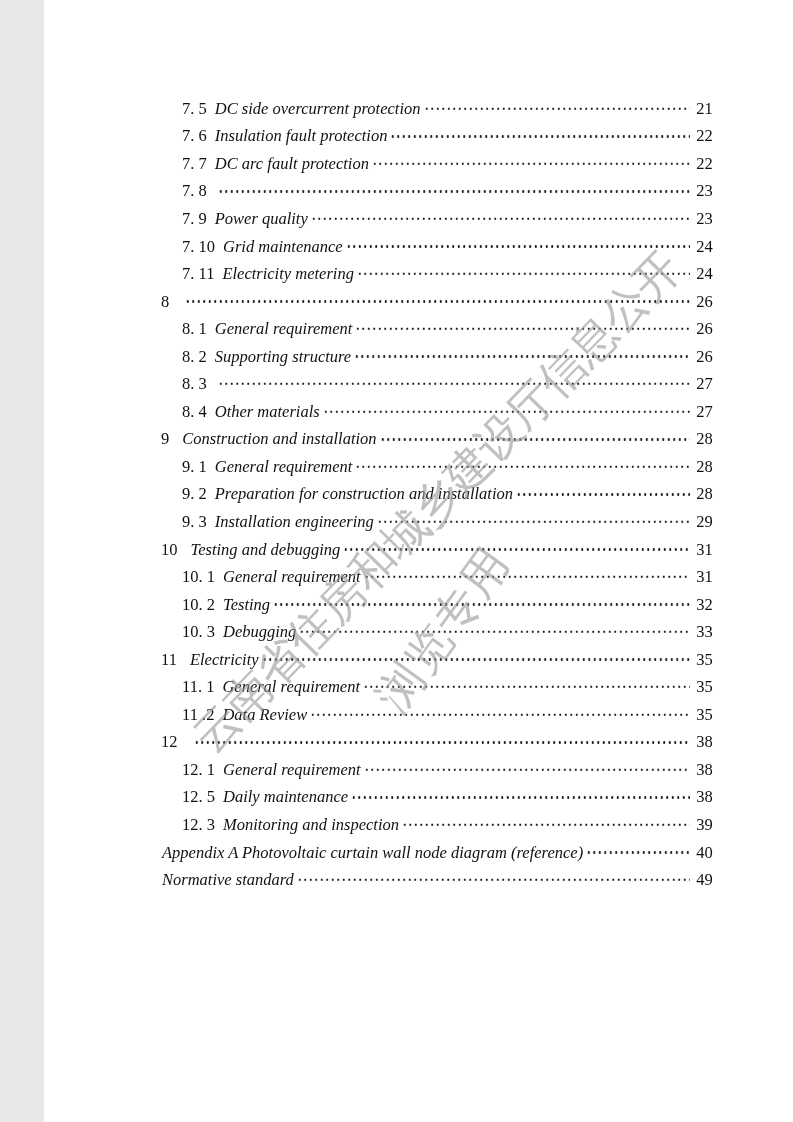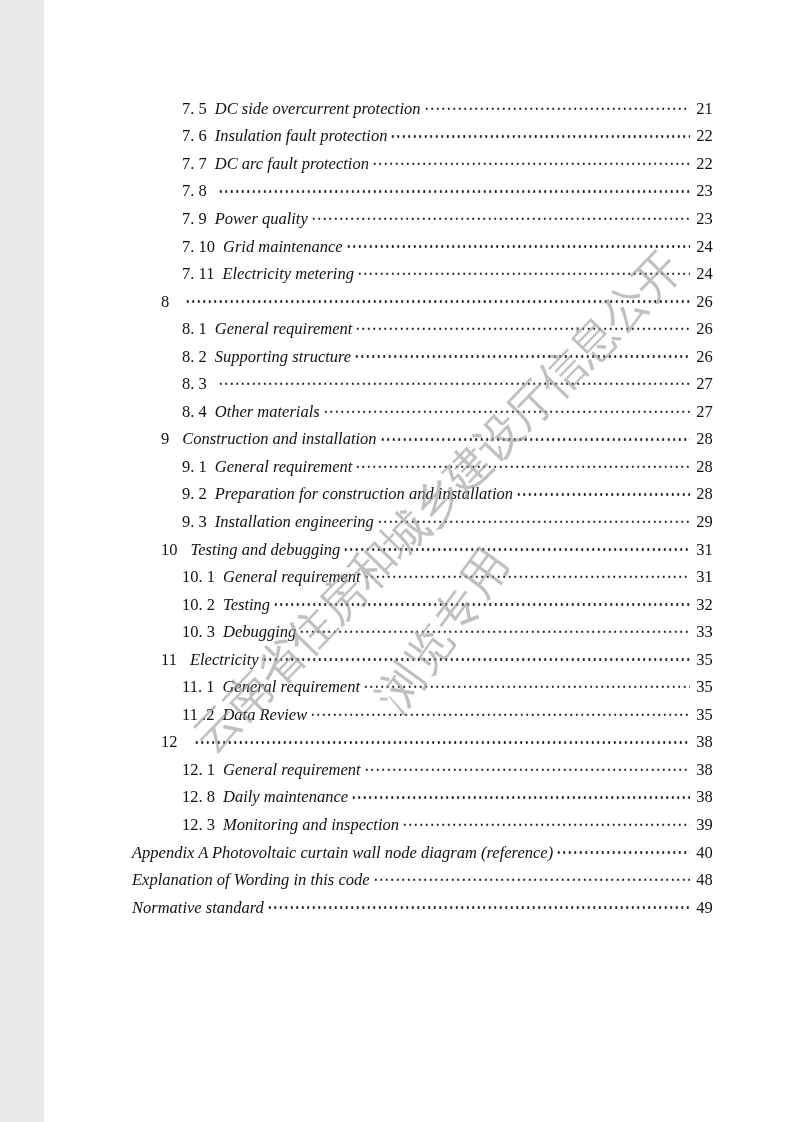--- a/index.html
+++ b/index.html
@@ -34,21 +34,21 @@
     flex: 0 0 auto;
   }
   .row .title {
     flex: 0 0 auto;
     font-style: italic;
   }
   .lvl-chapter { padding-left: 117px; }
   .lvl-chapter .num { margin-right: 13px; }
   .lvl-sub { padding-left: 138px; }
   .lvl-sub .num { margin-right: 8px; }
-  .lvl-plain { padding-left: 88px; }
+  .lvl-plain { padding-left: 118px; }
   .leader {
     flex: 1 1 auto;
     align-self: stretch;
     margin-left: 3px;
     margin-right: 4px;
     background-image: radial-gradient(circle, #1c1c1c 1.05px, rgba(0,0,0,0) 1.4px);
     background-size: 5.5px 100%;
     background-position: 0 center;
     background-repeat: repeat-x;
   }
@@ -258,21 +258,21 @@
     </div>
 
     <div class="row lvl-sub">
       <span class="num">12. 1</span>
       <span class="title">General requirement</span>
       <span class="leader"></span>
       <span class="pg">38</span>
     </div>
 
     <div class="row lvl-sub">
-      <span class="num">12. 8</span>
+      <span class="num">12. 5</span>
       <span class="title">Daily maintenance</span>
       <span class="leader"></span>
       <span class="pg">38</span>
     </div>
 
     <div class="row lvl-sub">
       <span class="num">12. 3</span>
       <span class="title">Monitoring and inspection</span>
       <span class="leader"></span>
       <span class="pg">39</span>
@@ -280,29 +280,23 @@
 
     <div class="row lvl-plain">
 
       <span class="title">Appendix A Photovoltaic curtain wall node diagram (reference)</span>
       <span class="leader"></span>
       <span class="pg">40</span>
     </div>
 
 
 
+
     <div class="row lvl-plain">
 
-      <span class="title">Explanation of Wording in this code</span>
-      <span class="leader"></span>
-      <span class="pg">48</span>
-    </div>
-
-    <div class="row lvl-plain">
-
       <span class="title">Normative standard</span>
       <span class="leader"></span>
       <span class="pg">49</span>
     </div>
   </div>
 
   <div class="watermark wm1" style="color: rgb(155, 155, 155); opacity: 0.62;">云南省住房和城乡建设厅信息公开</div>
 
   <div class="watermark wm2" style="color: rgb(155, 155, 155); opacity: 0.62;">浏览专用</div>
 

